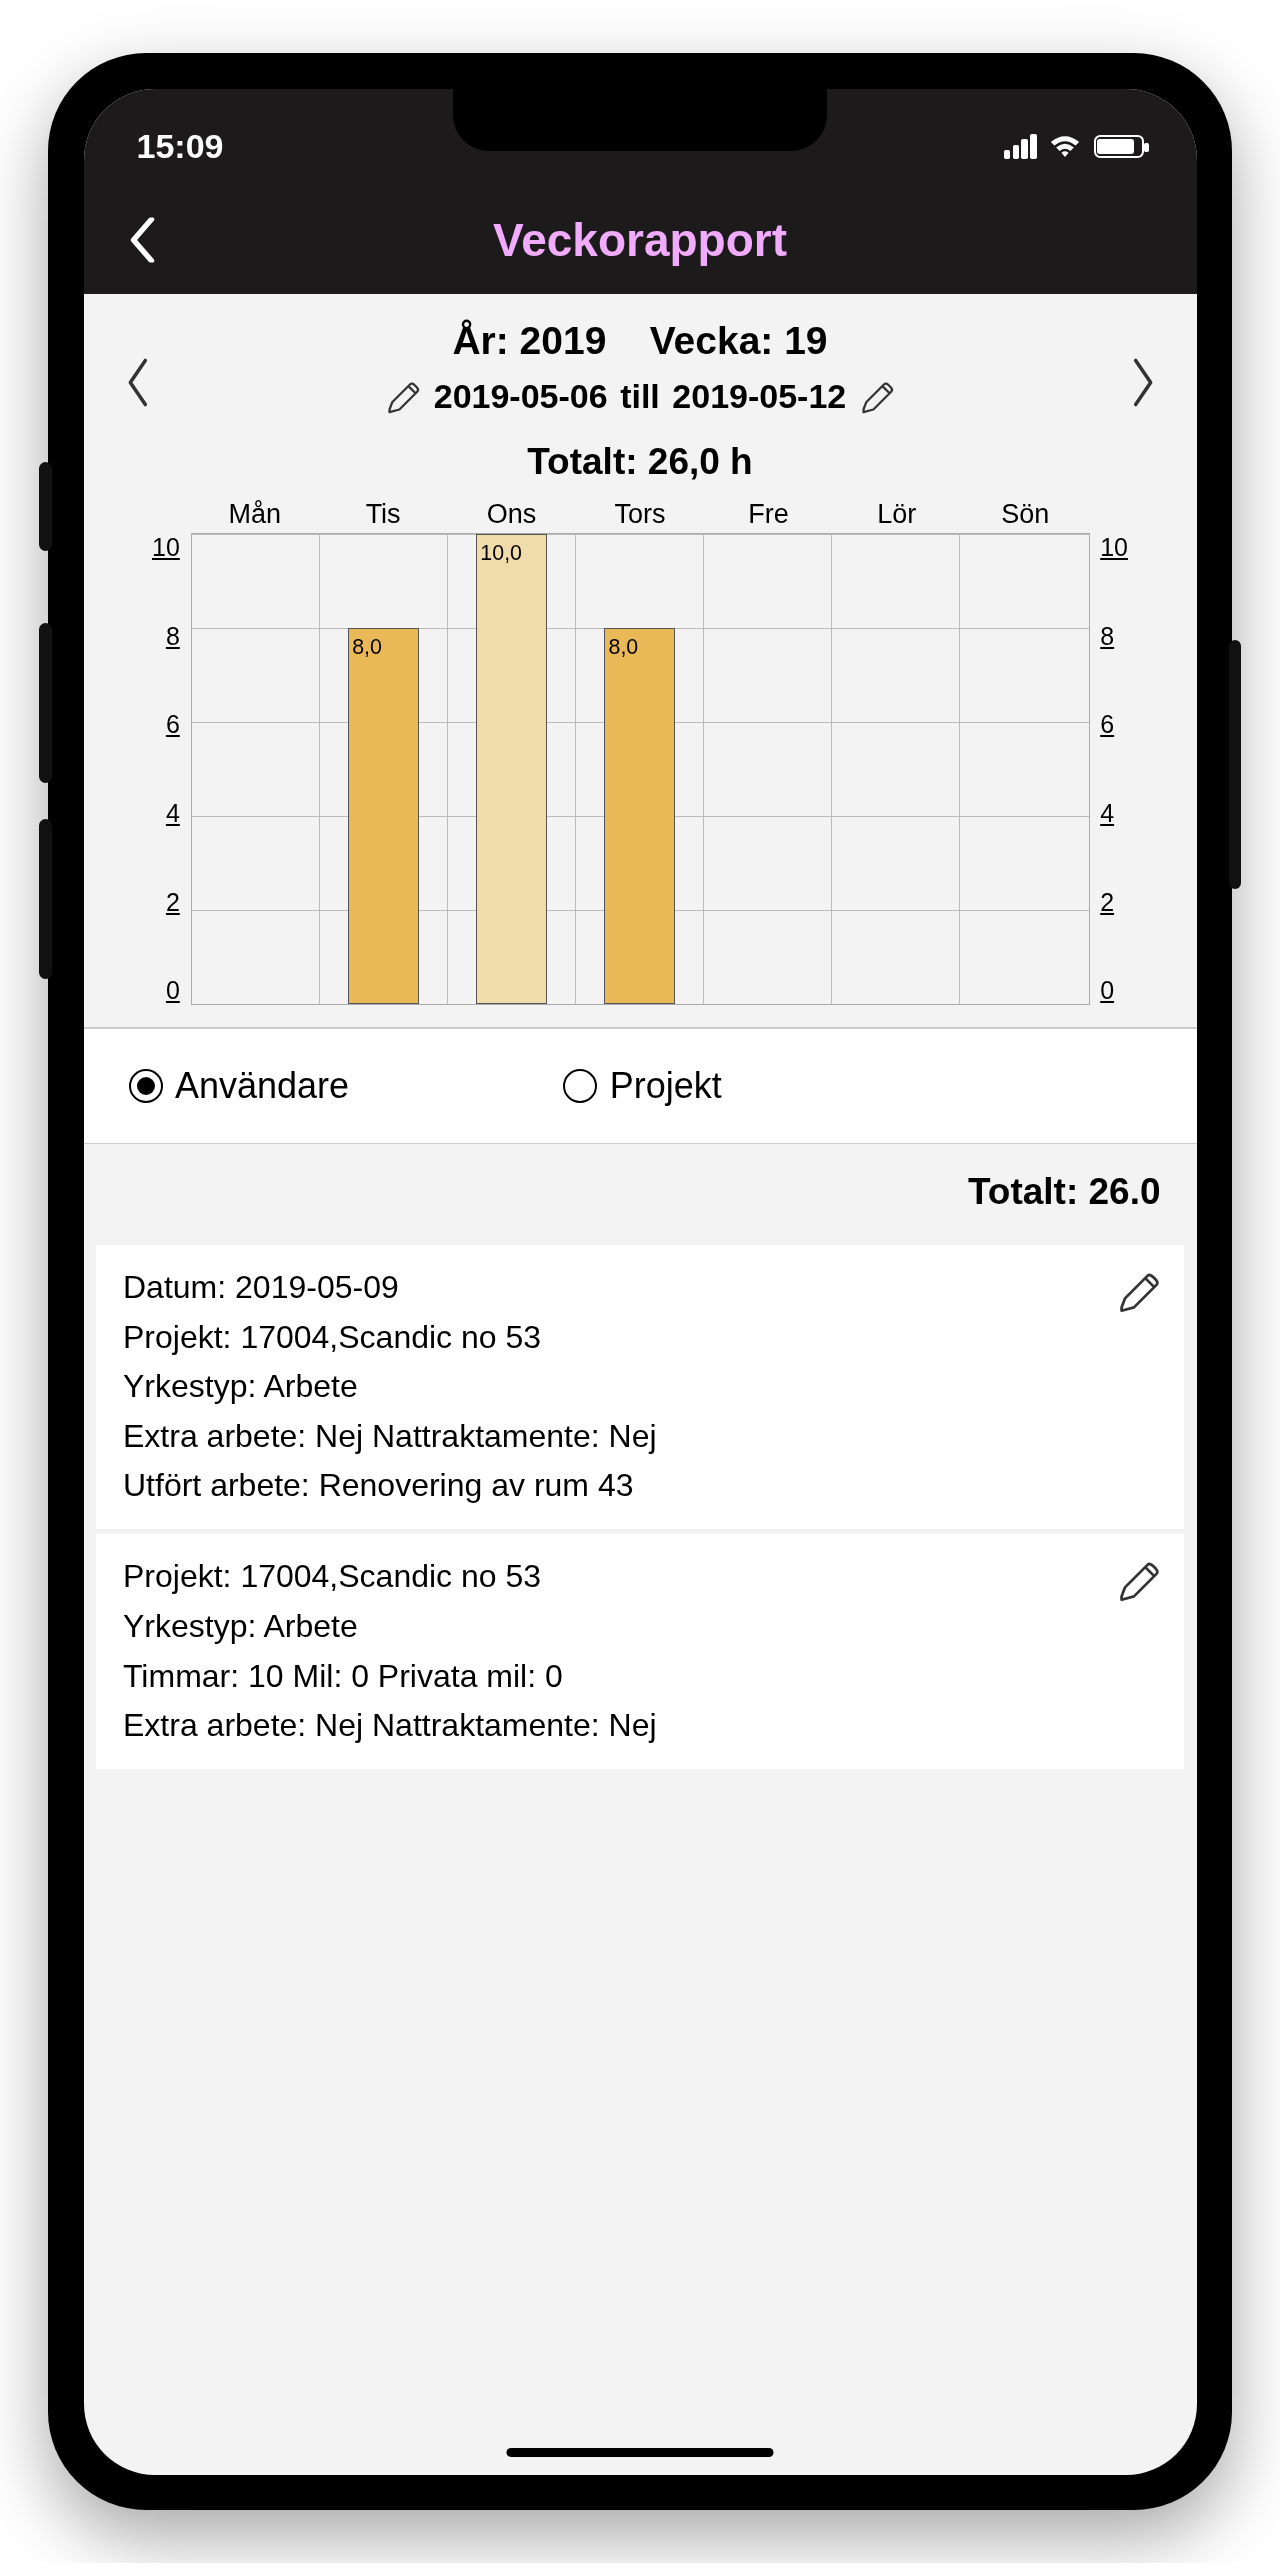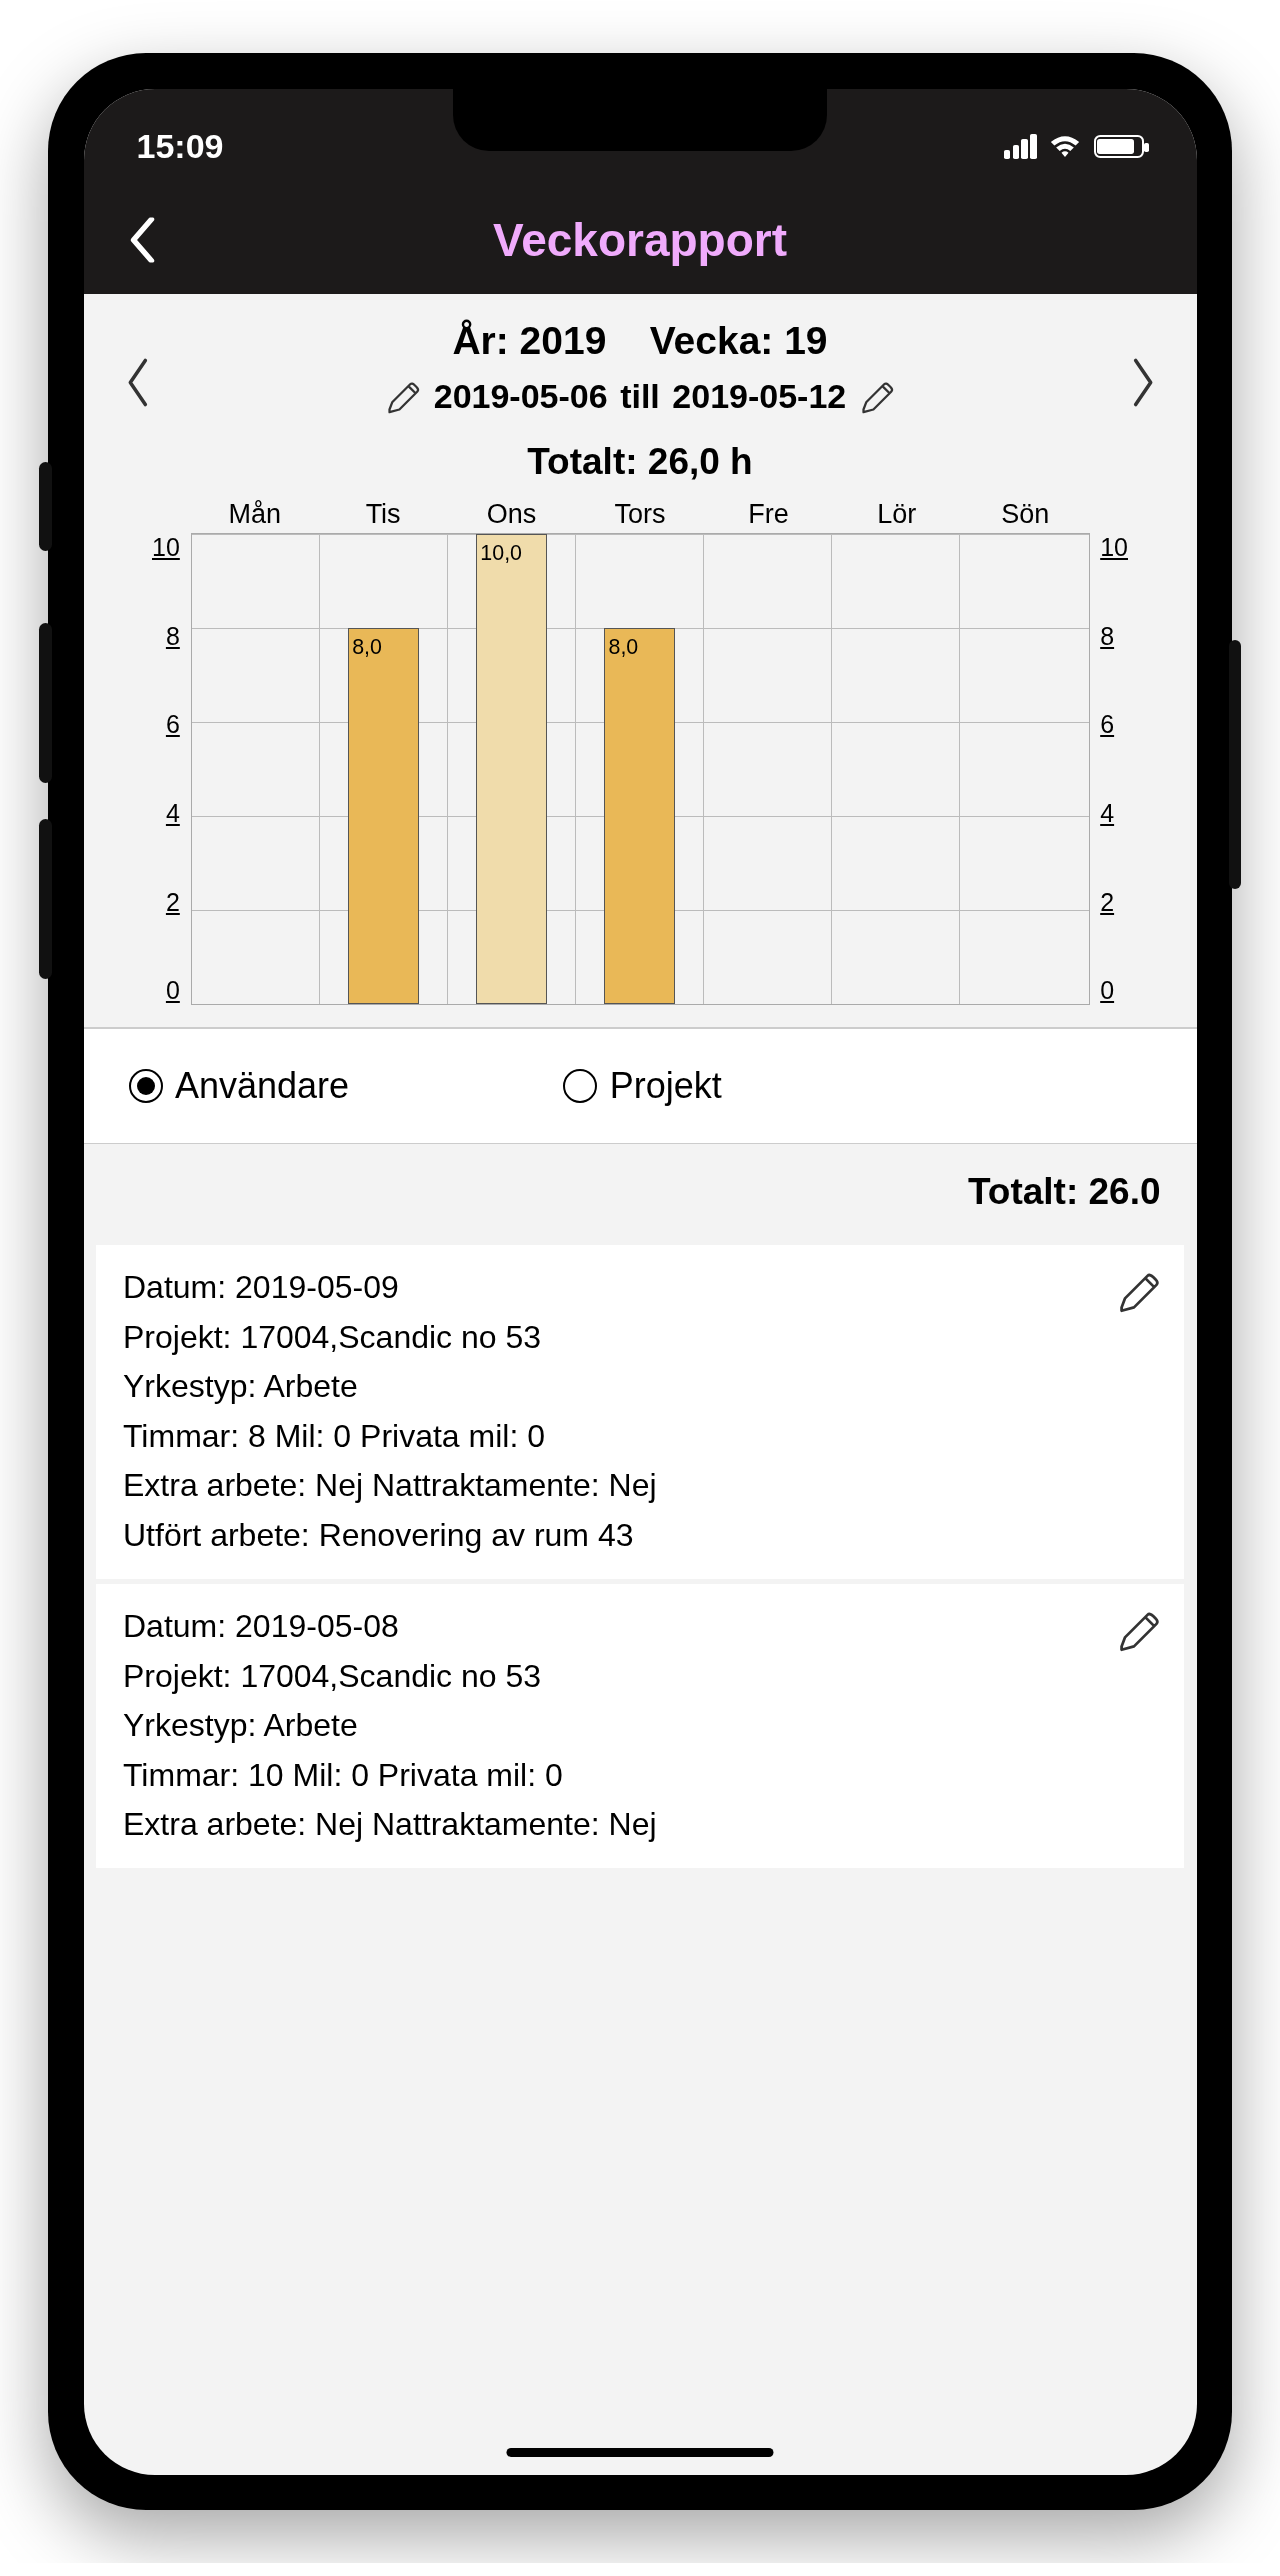--- a/index.html
+++ b/index.html
@@ -311,29 +311,27 @@
         <div class="list-summary">Totalt: 26.0</div>
 
         <div id="entries">
             <div class="entry">
     <div class="edit"><svg viewBox="0 0 40 40">
                   <path d="M5 35 L8 27 L28 7 Q30 5 33 8 L35 10 Q38 13 36 15 L16 35 L5 38 Z M26 9 L34 17" stroke="#333" stroke-width="2.5" fill="none" stroke-linejoin="round"></path>
                 </svg></div>
     <div>Datum: 2019-05-09</div>
               <div>Projekt: 17004,Scandic no 53</div>
               <div>Yrkestyp: Arbete</div>
-              <div>Timmar: 8 Mil: 0 Privata mil: 0</div>
               <div>Extra arbete: Nej  Nattraktamente: Nej</div>
               <div>Utfört arbete: Renovering av rum 43</div>
   </div>
             <div class="entry">
     <div class="edit"><svg viewBox="0 0 40 40">
                   <path d="M5 35 L8 27 L28 7 Q30 5 33 8 L35 10 Q38 13 36 15 L16 35 L5 38 Z M26 9 L34 17" stroke="#333" stroke-width="2.5" fill="none" stroke-linejoin="round"></path>
                 </svg></div>
-    <div>Datum: 2019-05-08</div>
               <div>Projekt: 17004,Scandic no 53</div>
               <div>Yrkestyp: Arbete</div>
               <div>Timmar: 10 Mil: 0 Privata mil: 0</div>
               <div>Extra arbete: Nej  Nattraktamente: Nej</div>
   </div>
           </div>
 
       </div>
 
       <div class="home-ind"></div>

